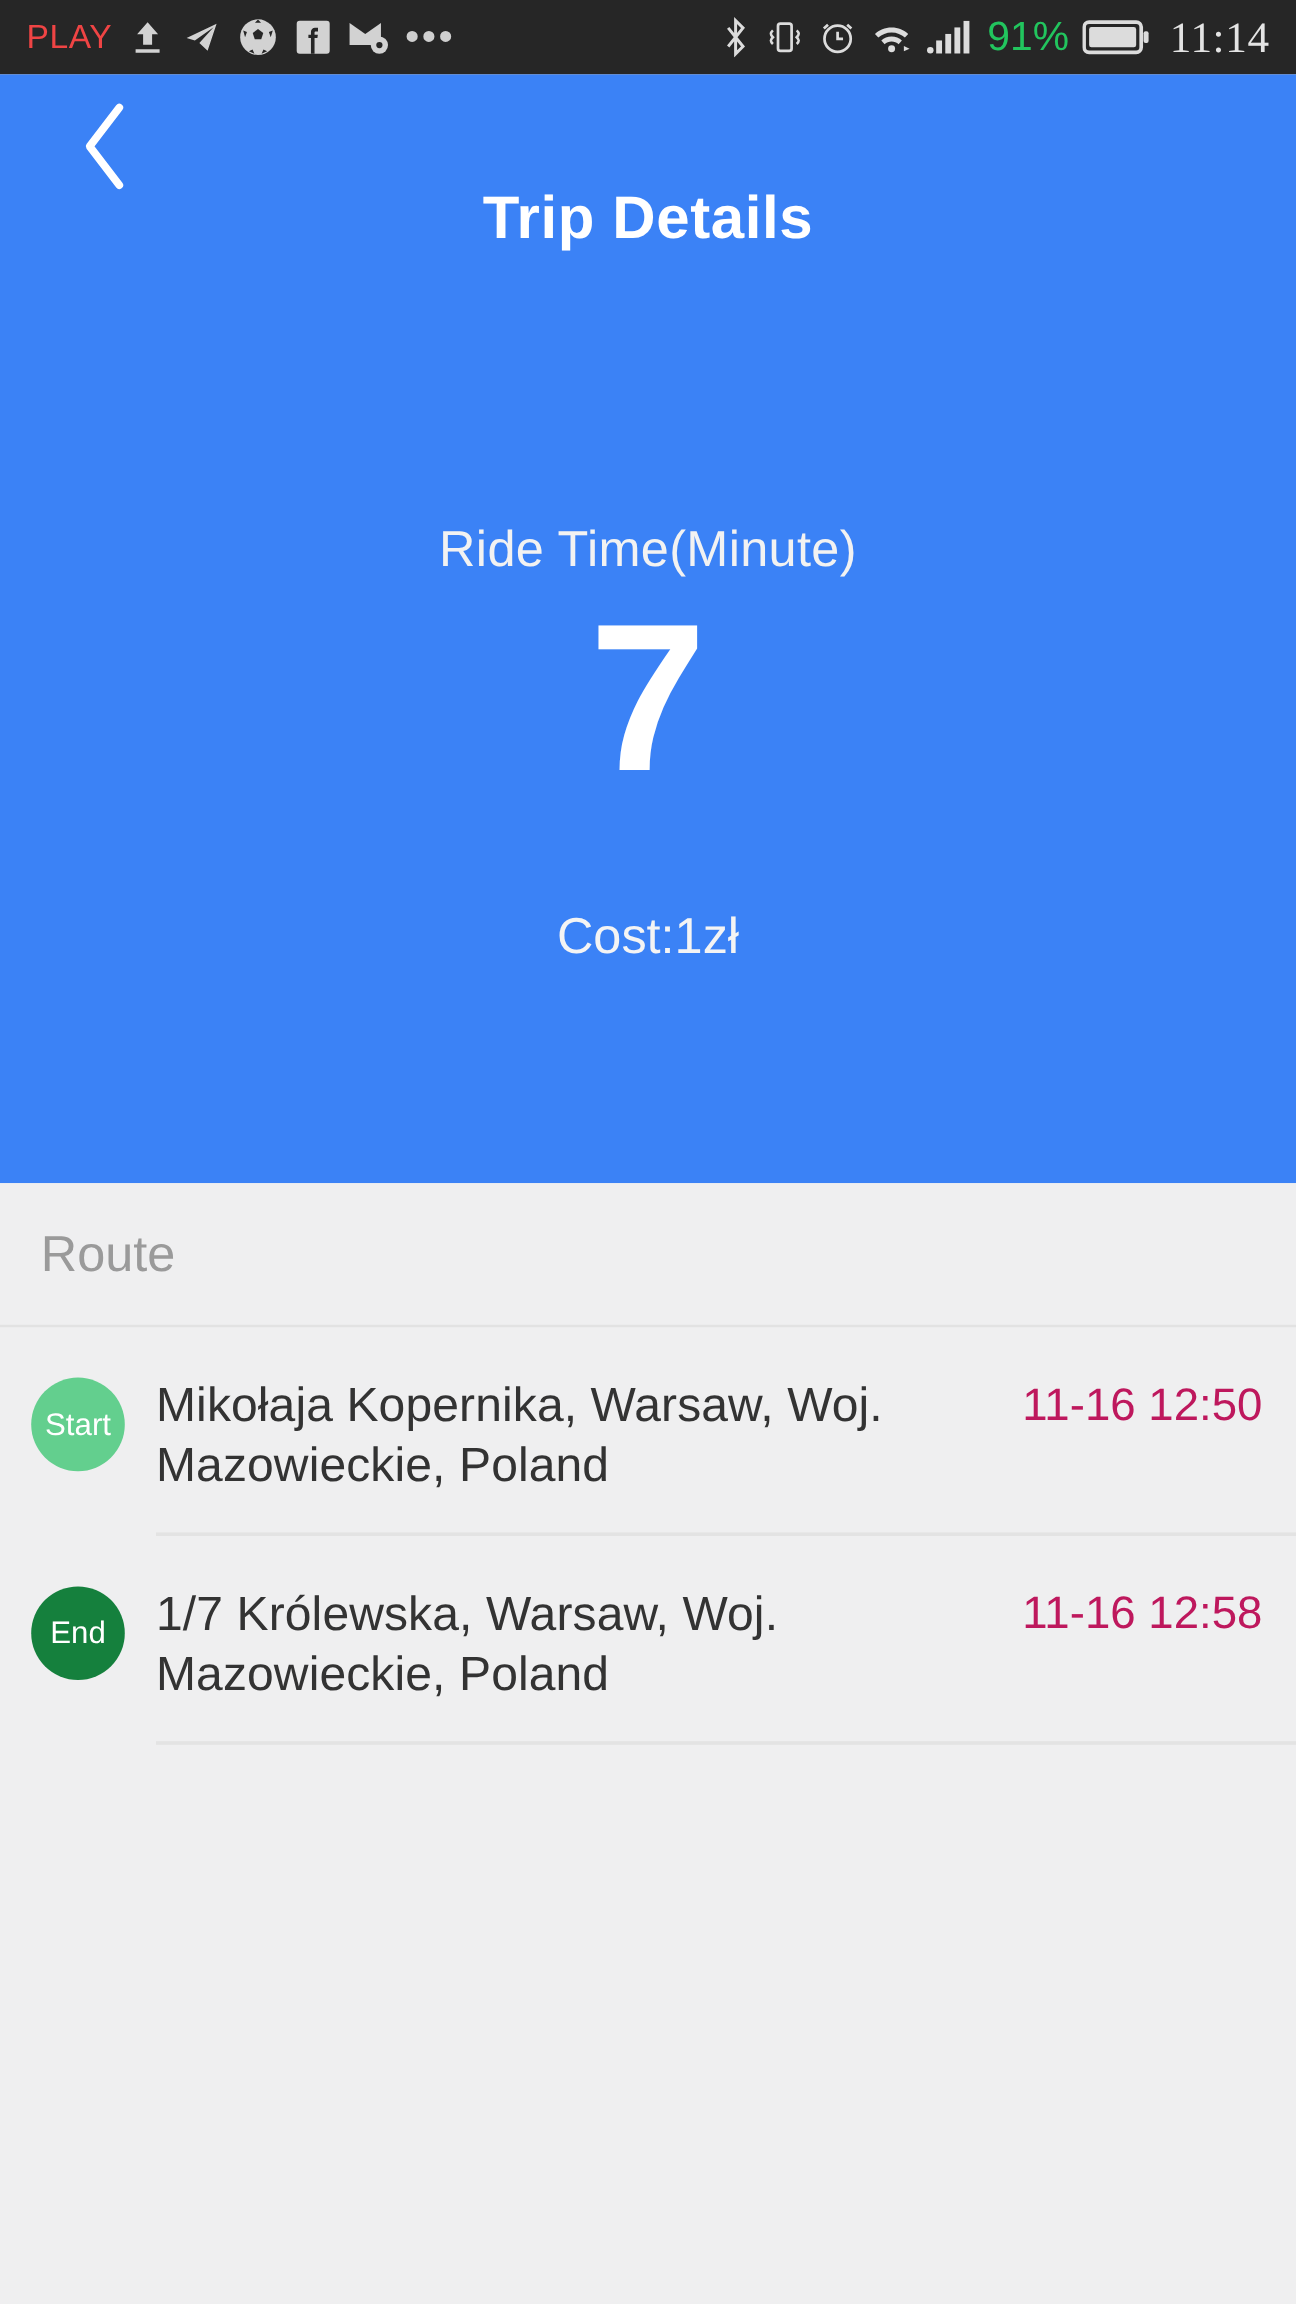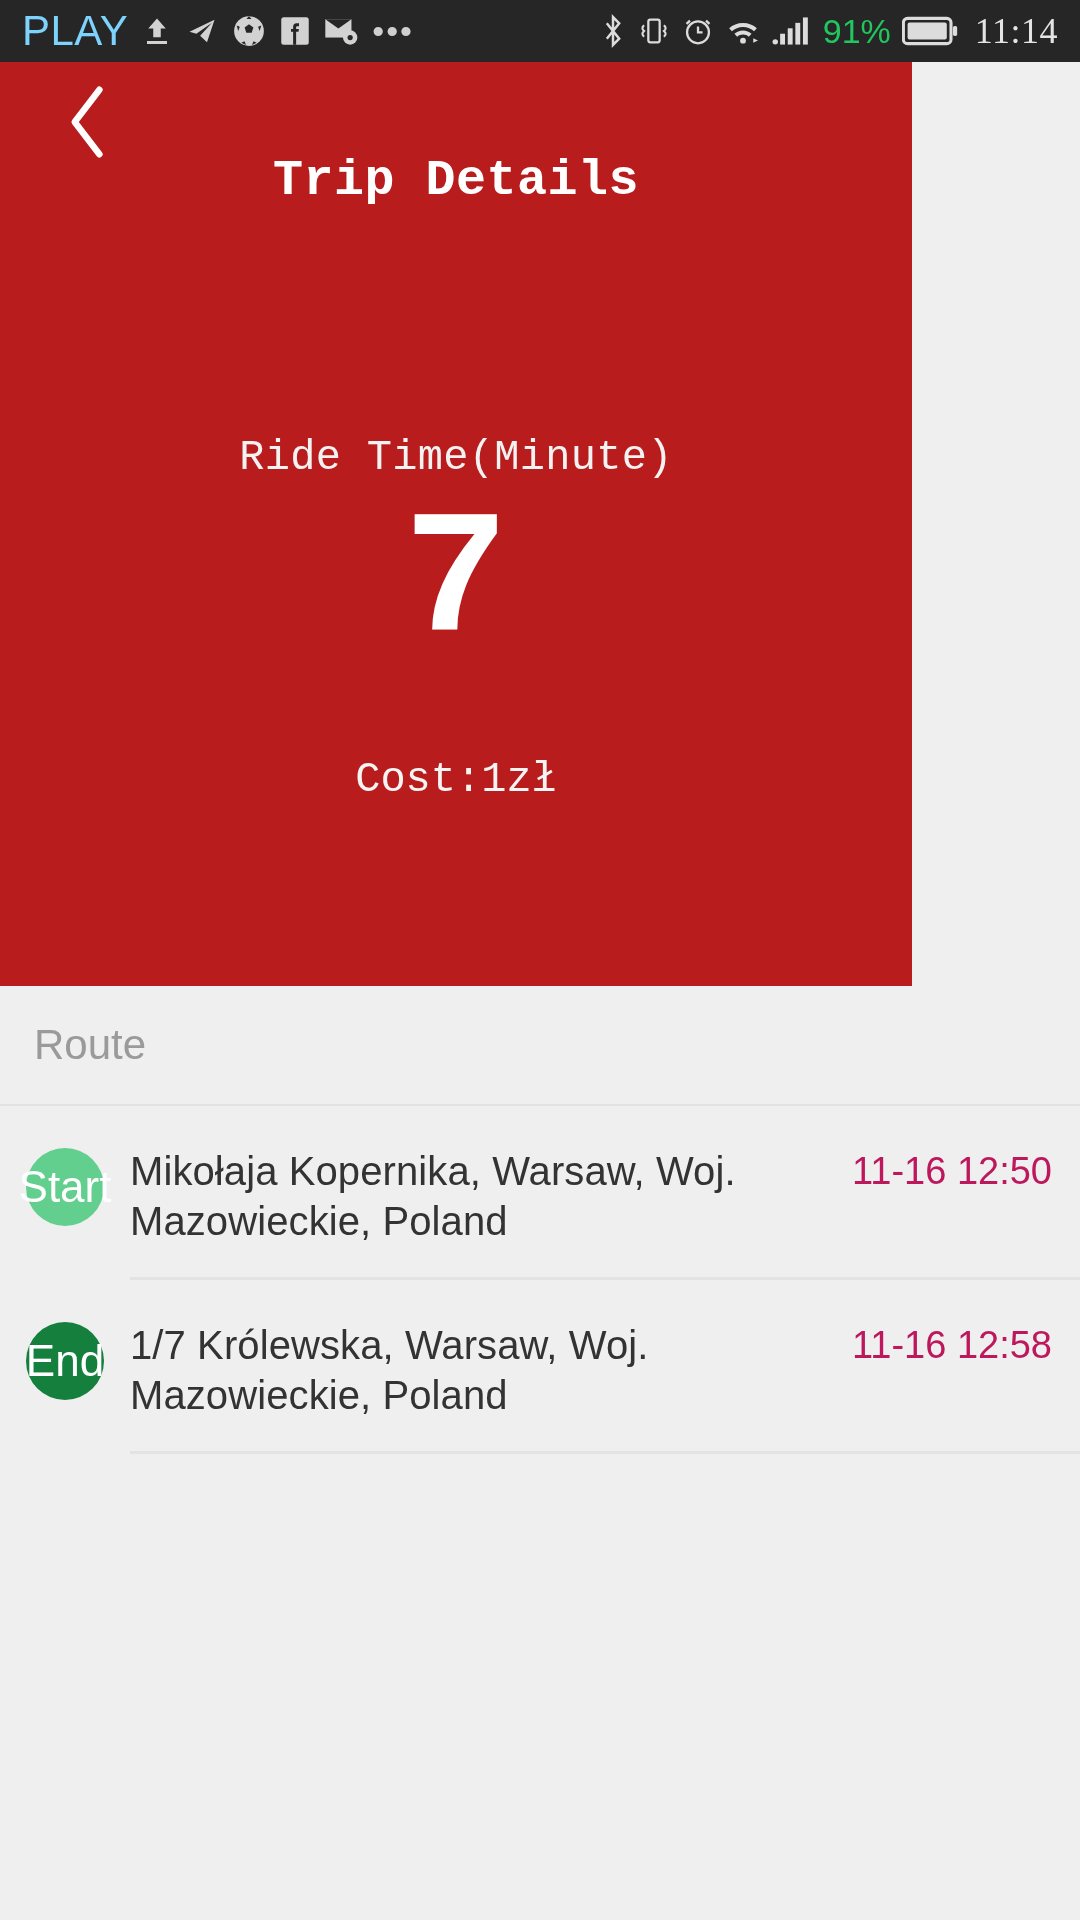--- a/index.html
+++ b/index.html
@@ -12,32 +12,31 @@
   #screen { position:relative; width:1080px; height:1920px; background:#efeff0; }
 
   
   .statusbar{
     position:absolute; top:0; left:0; width:1080px; height:62px;
     background:#262626; color:#d6d6d6;
     display:flex; align-items:center; padding:0 22px;
   }
   .sb-left{ display:flex; align-items:center; gap:14px; flex:0 0 auto; }
   .sb-right{ display:flex; align-items:center; gap:11px; margin-left:auto; }
-  .carrier{ font-size:42px; letter-spacing:0.5px; color:#7dd3fc; }
+  .carrier{ font-size:28px; letter-spacing:0.5px; color:#ef4444; }
   .sb-ico{ display:inline-flex; align-items:center; justify-content:center; }
   .sb-ico svg{ display:block; }
   .dots{ font-size:34px; color:#cfcfcf; letter-spacing:2px; line-height:0.5; }
   .battpct{ font-size:34px; color:#22c55e; margin-left:2px; }
   .clock{ font-size:36px; color:#e4e4e4; margin-left:6px; letter-spacing:0.5px;font-family:Liberation Serif, serif; }
 
   
   .darkpanel{
-    position:absolute; top:62px; left:0; width:912px; height:924px;
-    background:#b91c1c;
-    font-family:Liberation Mono, monospace;
+    position:absolute; top:62px; left:0; width:1080px; height:924px;
+    background:#3b82f6;
   }
   .appbar{ position:relative; height:125px; }
   .backbtn{
     position:absolute; left:48px; top:50%; transform:translateY(-50%);
     width:80px; height:80px; display:flex; align-items:center; justify-content:center;
     cursor:pointer;
   }
   .apptitle{
     position:absolute; left:0; right:0; top:90px;
     text-align:center; color:#ffffff;
@@ -66,21 +65,21 @@
     height:118px; display:flex; align-items:center; padding-left:34px;
     color:#9a9a9a; font-size:42px;
   }
   .hdr-divider{ height:2px; background:#e2e2e2; width:100%; }
 
   .row{ position:relative; display:flex; align-items:flex-start; padding:40px 0 0 0; }
   .badge-cell{ flex:0 0 130px; display:flex; justify-content:center; padding-top:2px; }
   .badge{
     width:78px; height:78px; border-radius:50%;
     display:flex; align-items:center; justify-content:center;
-    color:#ffffff; font-size:44px; white-space:nowrap;
+    color:#ffffff; font-size:26px; white-space:nowrap;
     position:relative;
   }
   .badge span{ position:absolute; left:50%; transform:translateX(-50%); }
   .badge-start{ background:#63cf8e; }
   .badge-end{ background:#15803d; }
 
   .row-main{ flex:1 1 auto; padding-right:16px; min-width:0; }
   .addr{
     color:#333333; font-size:40px; line-height:1.26; max-width:640px;
     letter-spacing:0.1px;

